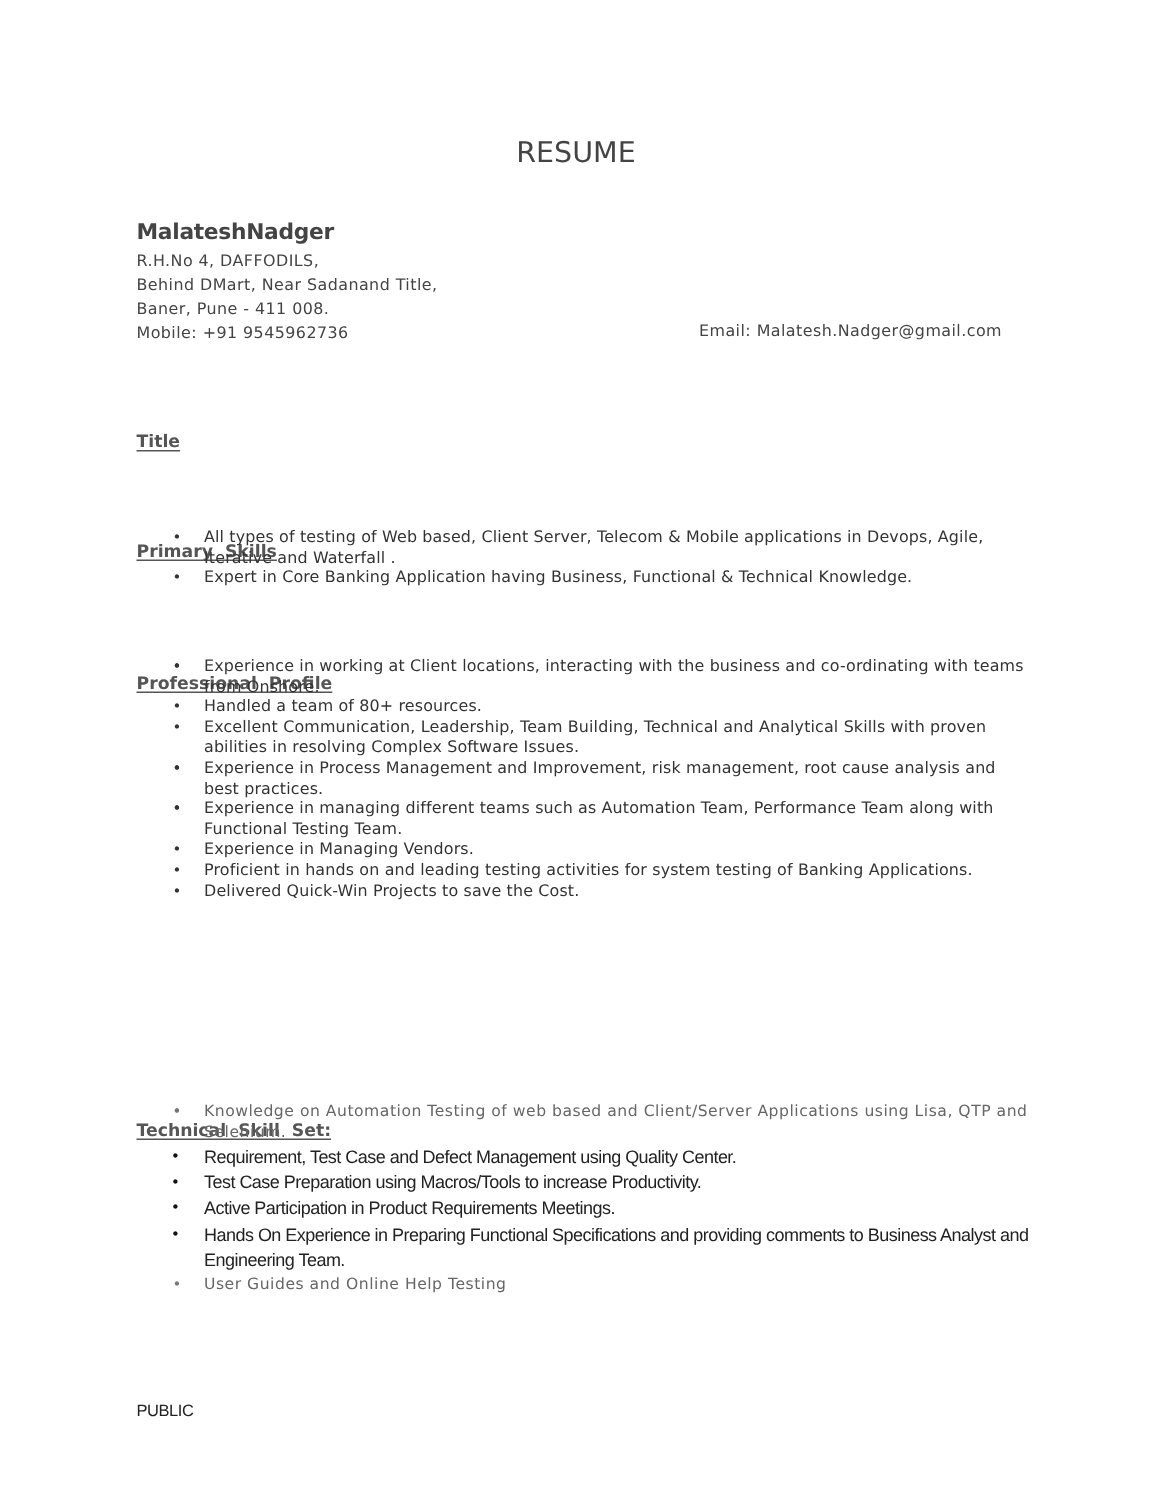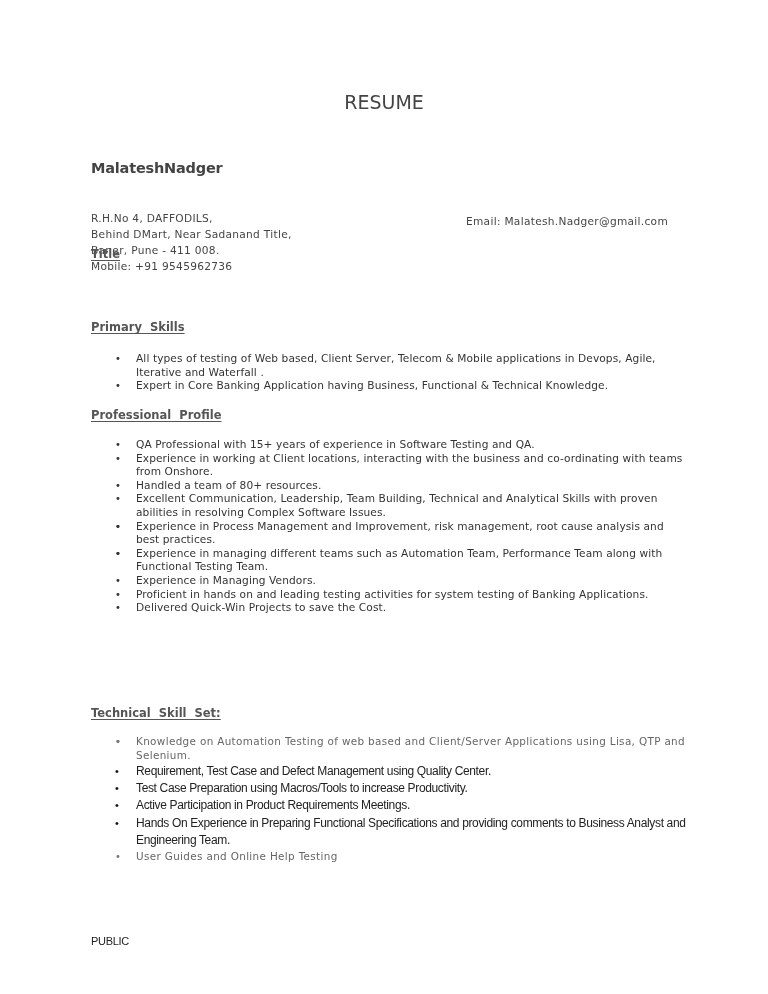--- a/index.html
+++ b/index.html
@@ -34,49 +34,48 @@
       letter-spacing: 0px;
     }
     .name {
       position: absolute;
       left: 91px;
       top: 147px;
       font-size: 14.5px;
       font-weight: bold;
       color: #444444;
       letter-spacing: -0.2px;
-      margin-top: 13px;
     }
     .addr {
       position: absolute;
       left: 91px;
       font-size: 10.6px;
       color: #444444;
       letter-spacing: 0.3px;
       white-space: nowrap;
-      margin-top: 44px;
     }
     .email {
       position: absolute;
       left: 466px;
       top: 215px;
       font-size: 10.6px;
       color: #444444;
       letter-spacing: 0.3px;
       white-space: nowrap;
     }
     .heading {
       position: absolute;
       left: 91px;
       font-size: 11.5px;
       font-weight: bold;
       color: #555555;
       text-decoration: underline;
       text-underline-offset: 2px;
       white-space: pre;
+      margin-top: 40px;
     }
     .para {
       position: absolute;
       left: 91px;
       width: 600px;
       font-size: 10.6px;
       line-height: 17px;
       color: #333333;
       letter-spacing: 0.15px;
     }
@@ -147,21 +146,21 @@
   <div class="heading" style="top:247px;">Title</div>
 
   <div class="heading" style="top:320px;text-align:center;">Primary  Skills</div>
   <ul class="blist" style="top:352px;">
     <li><span class="bullet">•</span><span>All types of testing of Web based, Client Server, Telecom &amp; Mobile applications in Devops, Agile, Iterative and Waterfall .</span></li>
     <li><span class="bullet">•</span><span>Expert in Core Banking Application having Business, Functional &amp; Technical Knowledge.</span></li>
   </ul>
 
   <div class="heading" style="top:408px;">Professional  Profile</div>
   <ul class="blist" style="top:438px;">
-    <li><span class="bullet">•</span><span>QA Professional with 15+ years of experience in Software Testing and QA.</span></li>
+    <li><span class="bullet">•</span></li>
     <li><span class="bullet">•</span><span>Experience in working at Client locations, interacting with the business and co-ordinating with teams from Onshore.</span></li>
     <li><span class="bullet">•</span><span>Handled a team of 80+ resources.</span></li>
     <li><span class="bullet">•</span><span>Excellent Communication, Leadership, Team Building, Technical and Analytical Skills with proven abilities in resolving Complex Software Issues.</span></li>
     <li><span class="bullet">•</span></li>
     <li><span class="bullet">•</span><span>Experience in Process Management and Improvement, risk management, root cause analysis and best practices.</span></li>
     <li><span class="bullet">•</span></li>
     <li><span class="bullet">•</span><span>Experience in managing different teams such as Automation Team, Performance Team along with Functional Testing Team.</span></li>
     <li><span class="bullet">•</span><span>Experience in Managing Vendors.</span></li>
     <li><span class="bullet">•</span><span>Proficient in hands on and leading testing activities for system testing of Banking Applications.</span></li>
     <li><span class="bullet">•</span><span>Delivered Quick-Win Projects to save the Cost.</span></li>

